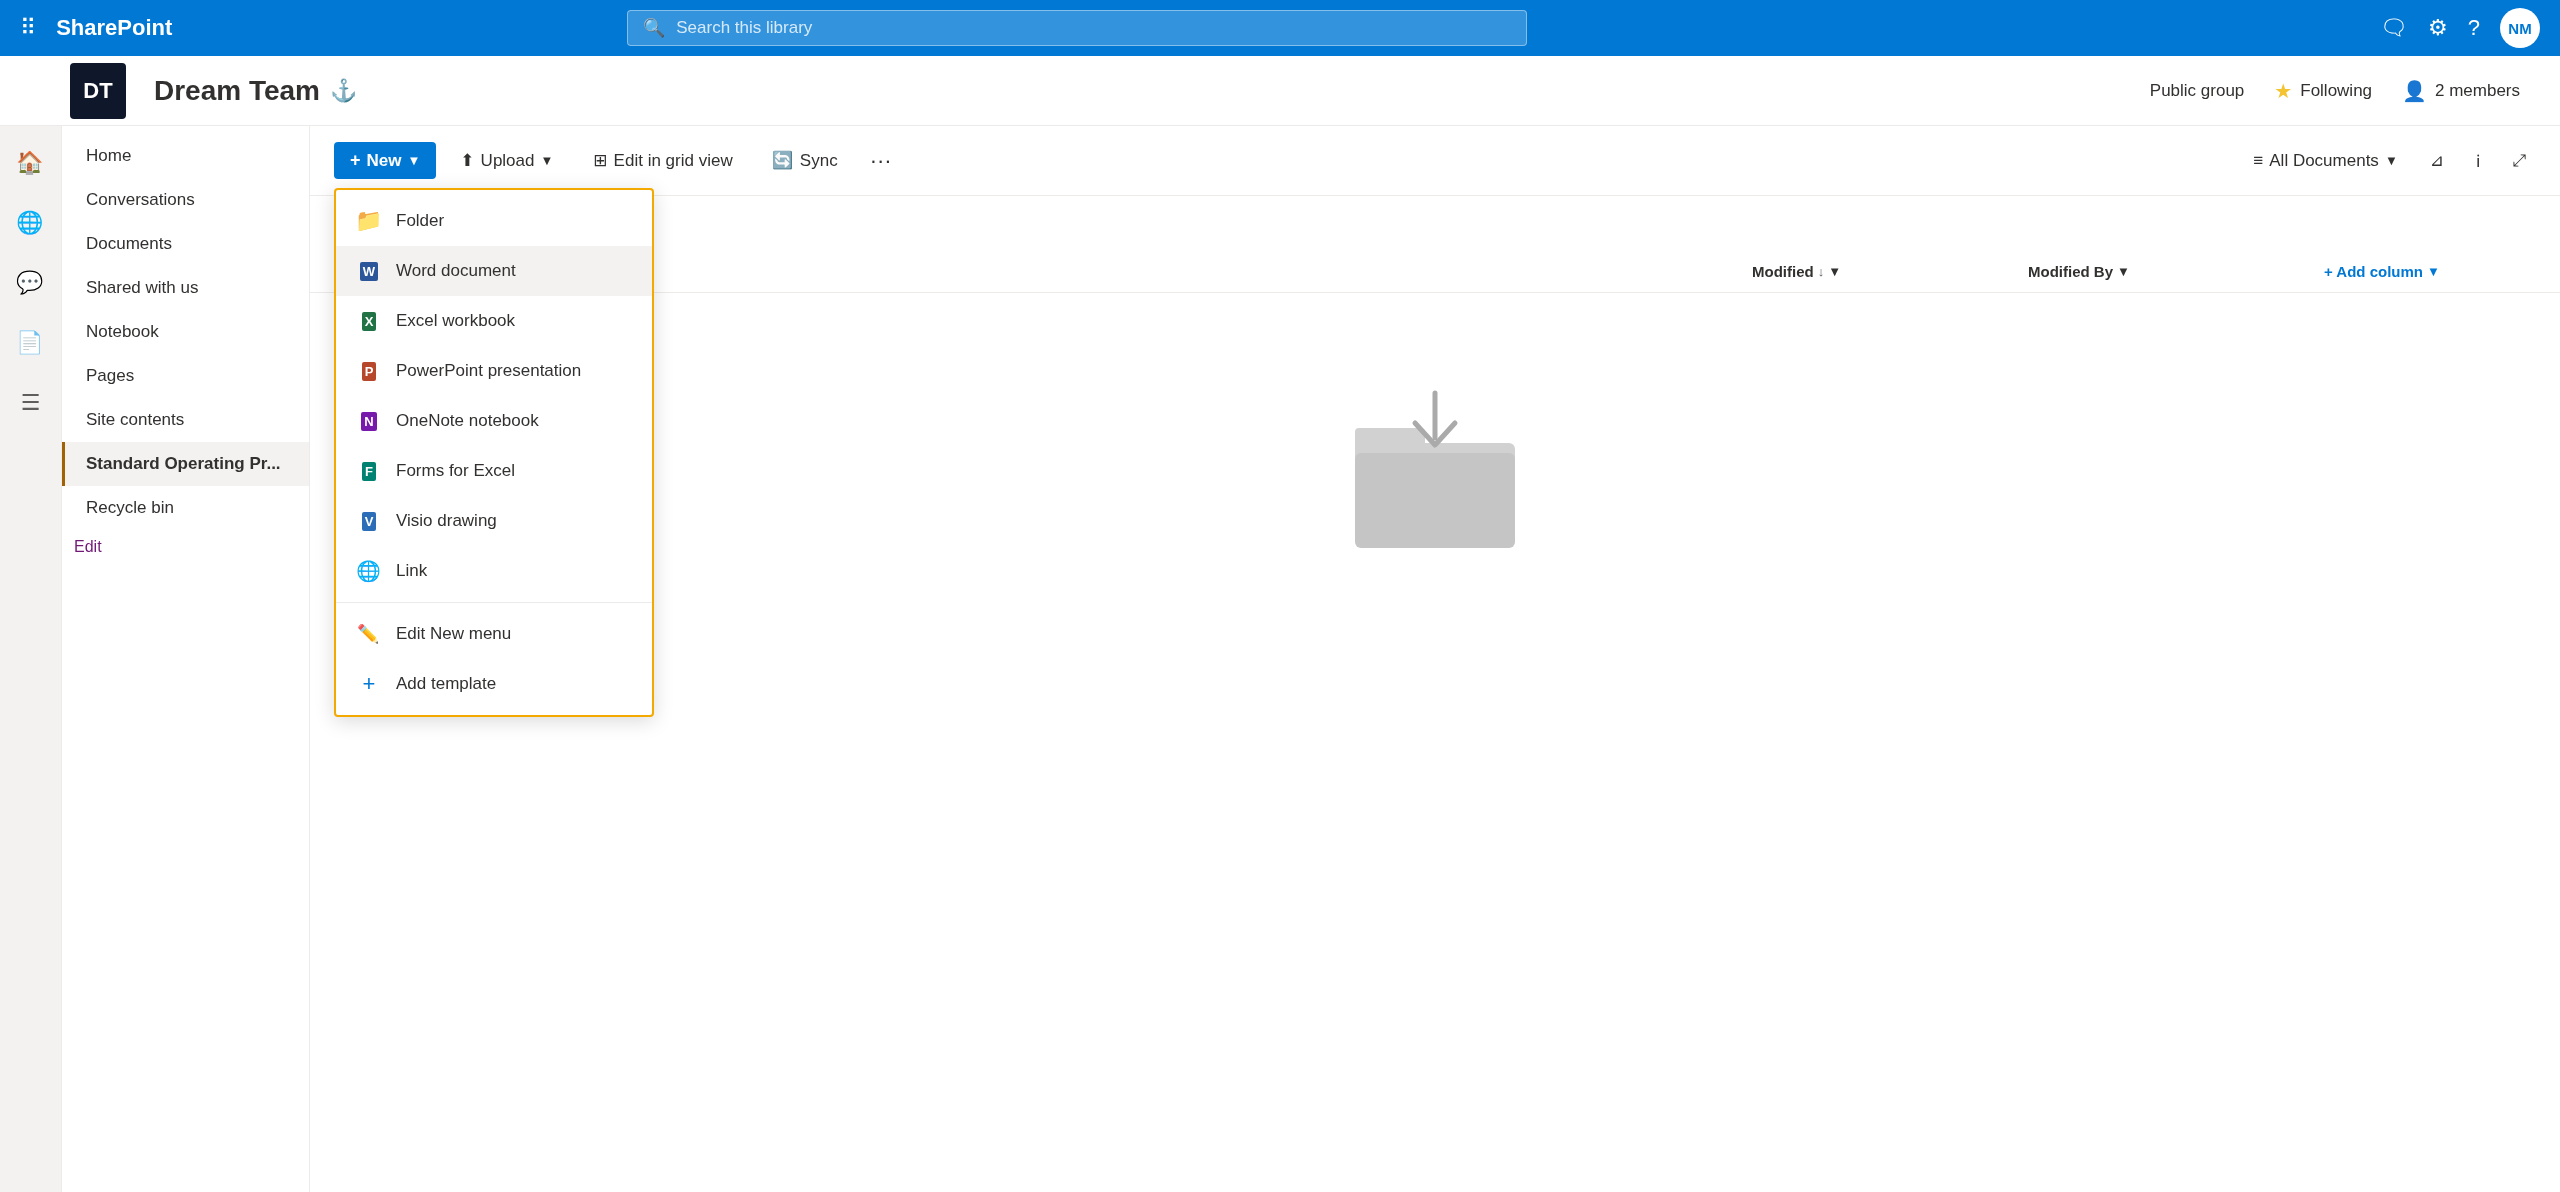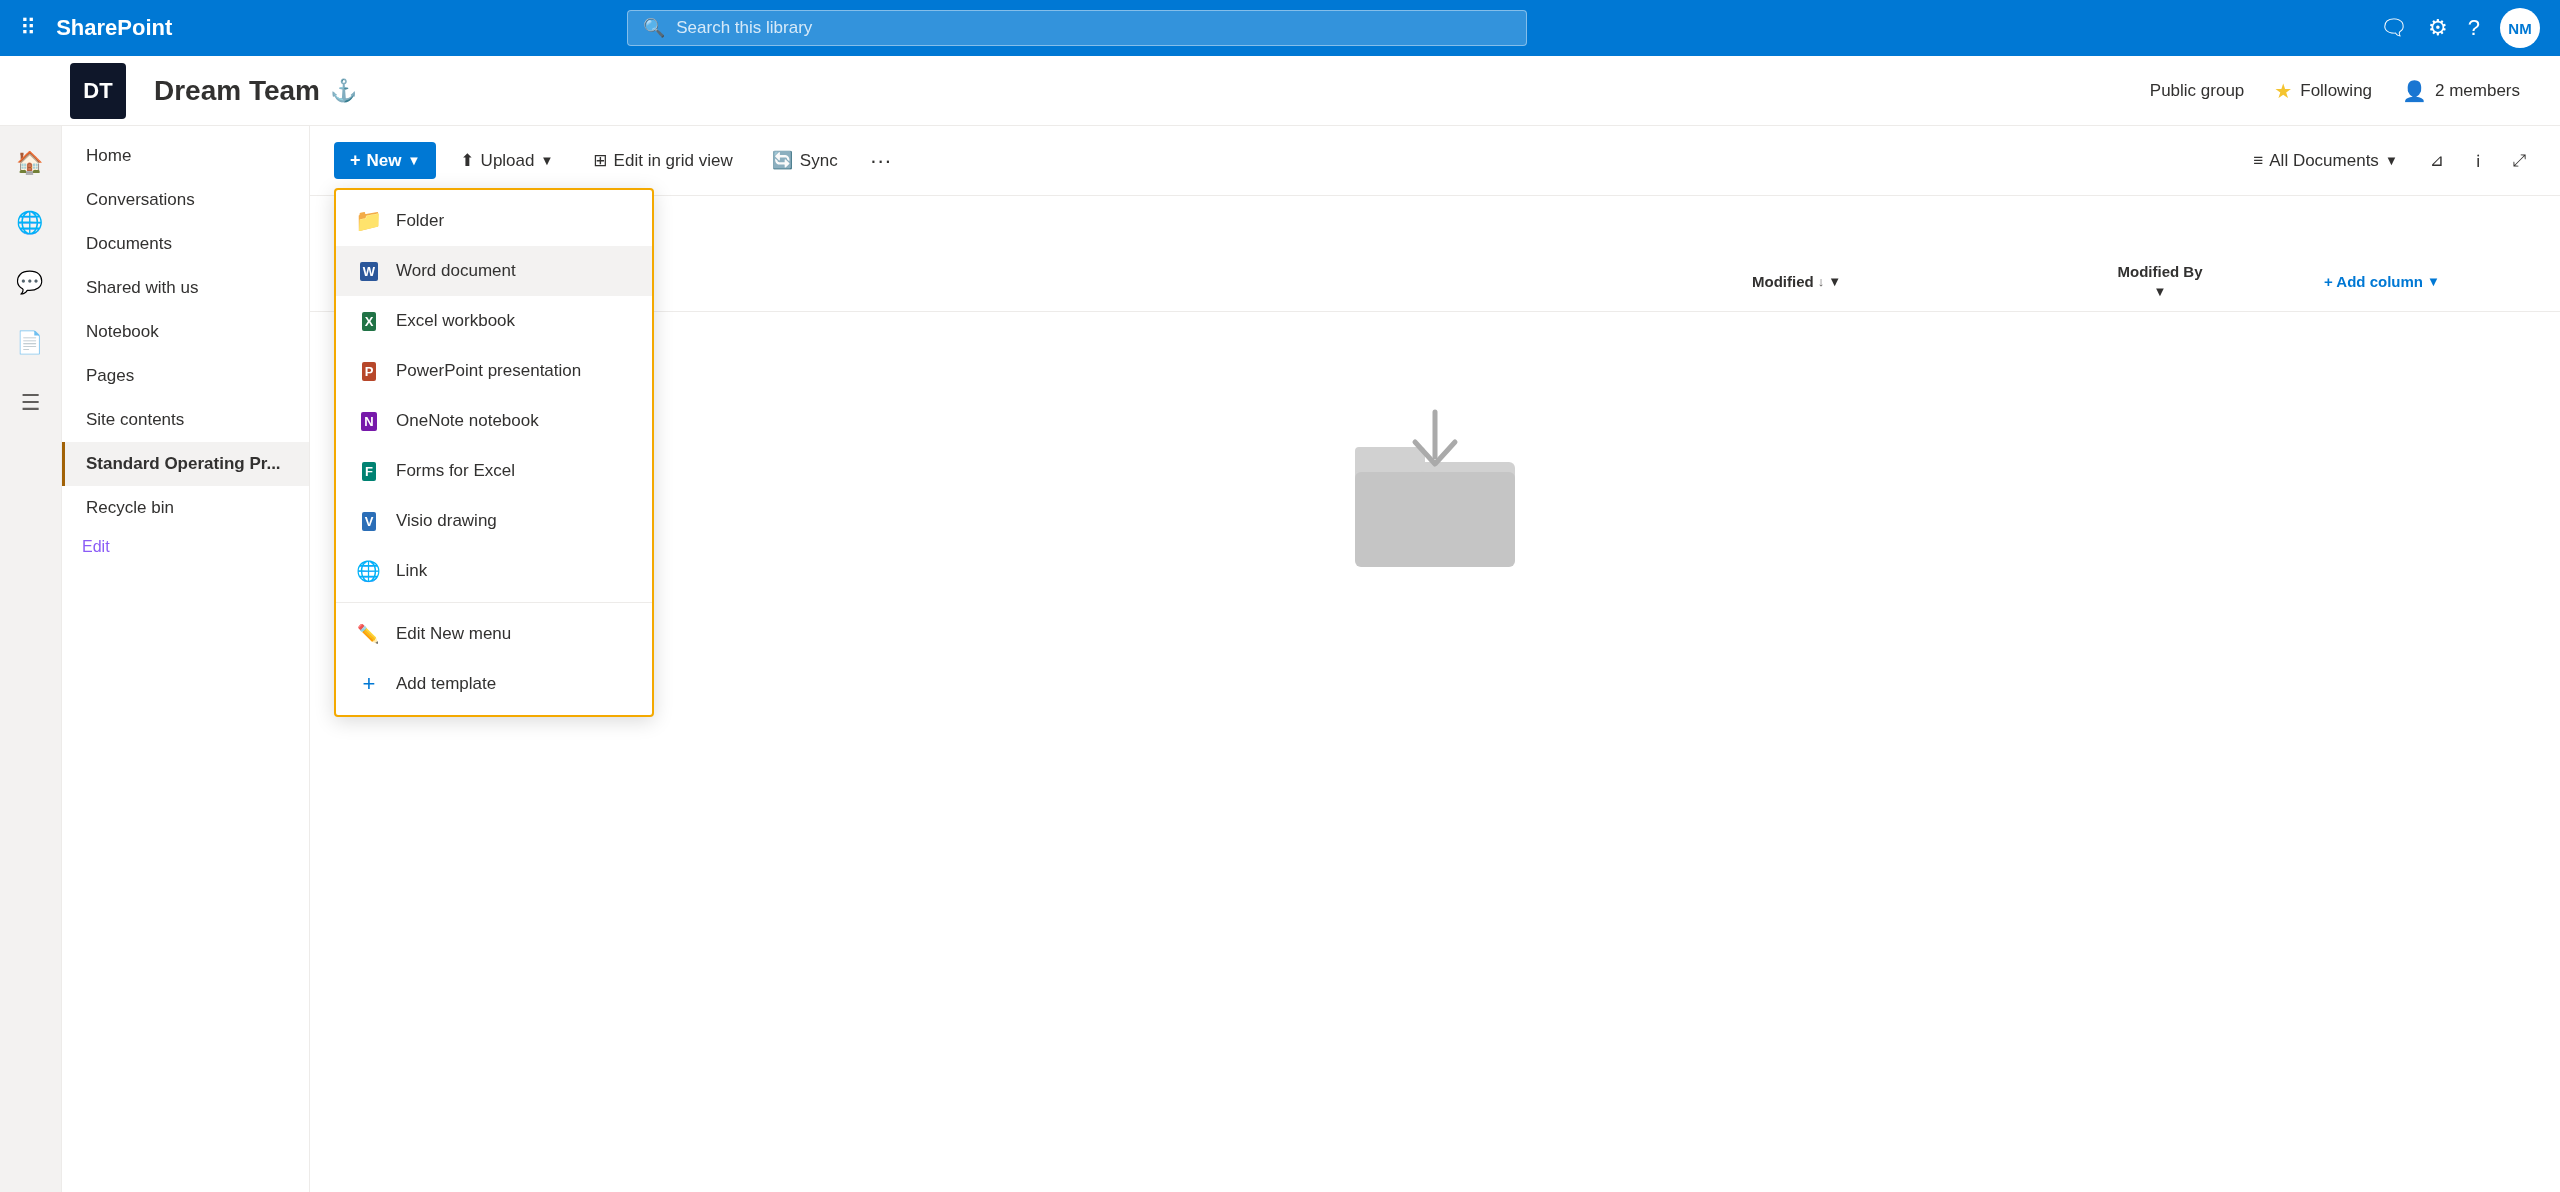--- a/index.html
+++ b/index.html
@@ -102,21 +102,21 @@
       display: flex;
       align-items: center;
       gap: 8px;
     }
     .nav-item.active {
       font-weight: 700;
       border-left: 3px solid #a16207;
       padding-left: 21px;
       background: #f3f2f1;
     }
-    .nav-item.edit-link { color: #8b5cf6; font-size: 16px; padding: 8px 20px; }
+    .nav-item.edit-link { color: #701a75; font-size: 16px; padding: 8px 12px; }
 
     
     .content-area {
       flex: 1;
       background: #fff;
       overflow-y: auto;
       position: relative;
     }
 
     
@@ -160,21 +160,21 @@
 
     
     .table-header {
       display: flex;
       padding: 8px 24px;
       border-bottom: 1px solid #edebe9;
       gap: 16px;
     }
     .table-col-name { flex: 1; font-size: 15px; color: #323130; font-weight: 600; padding: 4px 8px; }
     .table-col-modified { width: 260px; font-size: 15px; color: #323130; font-weight: 600; padding: 4px 8px; display: flex; align-items: center; gap: 4px; }
-    .table-col-by { width: 280px; font-size: 15px; color: #323130; font-weight: 600; padding: 4px 8px; display: flex; align-items: center; gap: 4px; flex-direction: column; }
+    .table-col-by { width: 280px; font-size: 15px; color: #323130; font-weight: 600; padding: 4px 8px; display: flex; align-items: center; gap: 4px; }
     .table-col-add { width: 220px; font-size: 15px; color: #0078d4; font-weight: 600; padding: 4px 8px; display: flex; align-items: center; gap: 4px; cursor: pointer; }
 
     
     .empty-state {
       display: flex;
       flex-direction: column;
       align-items: center;
       justify-content: center;
       padding: 80px 24px;
     }

